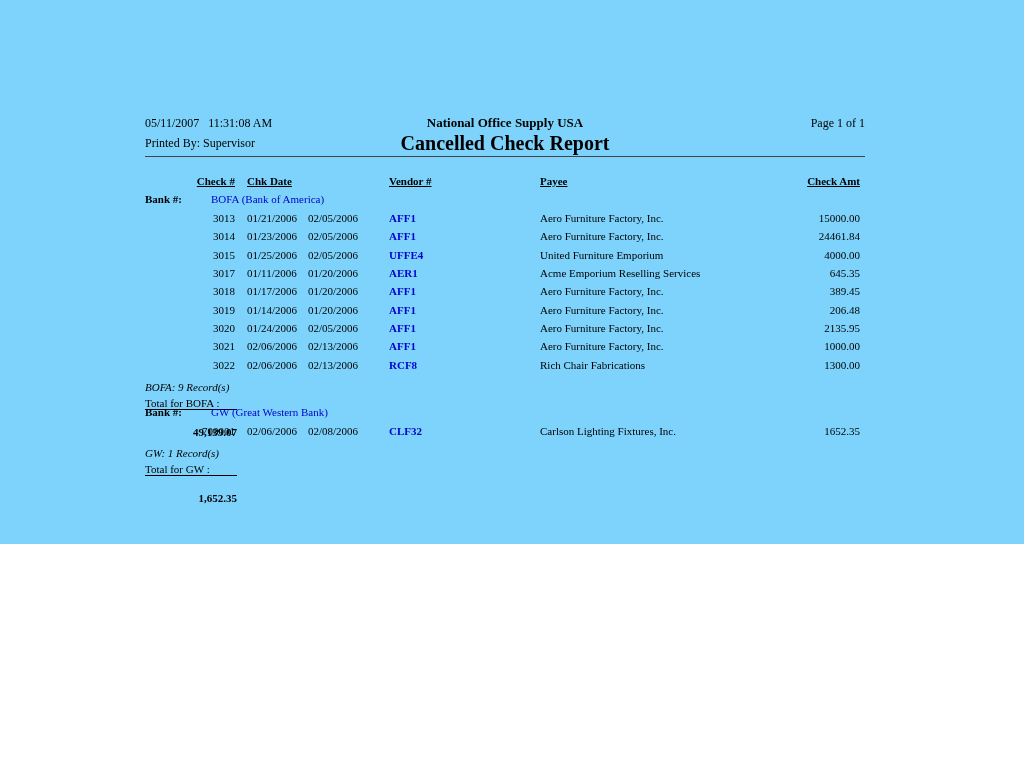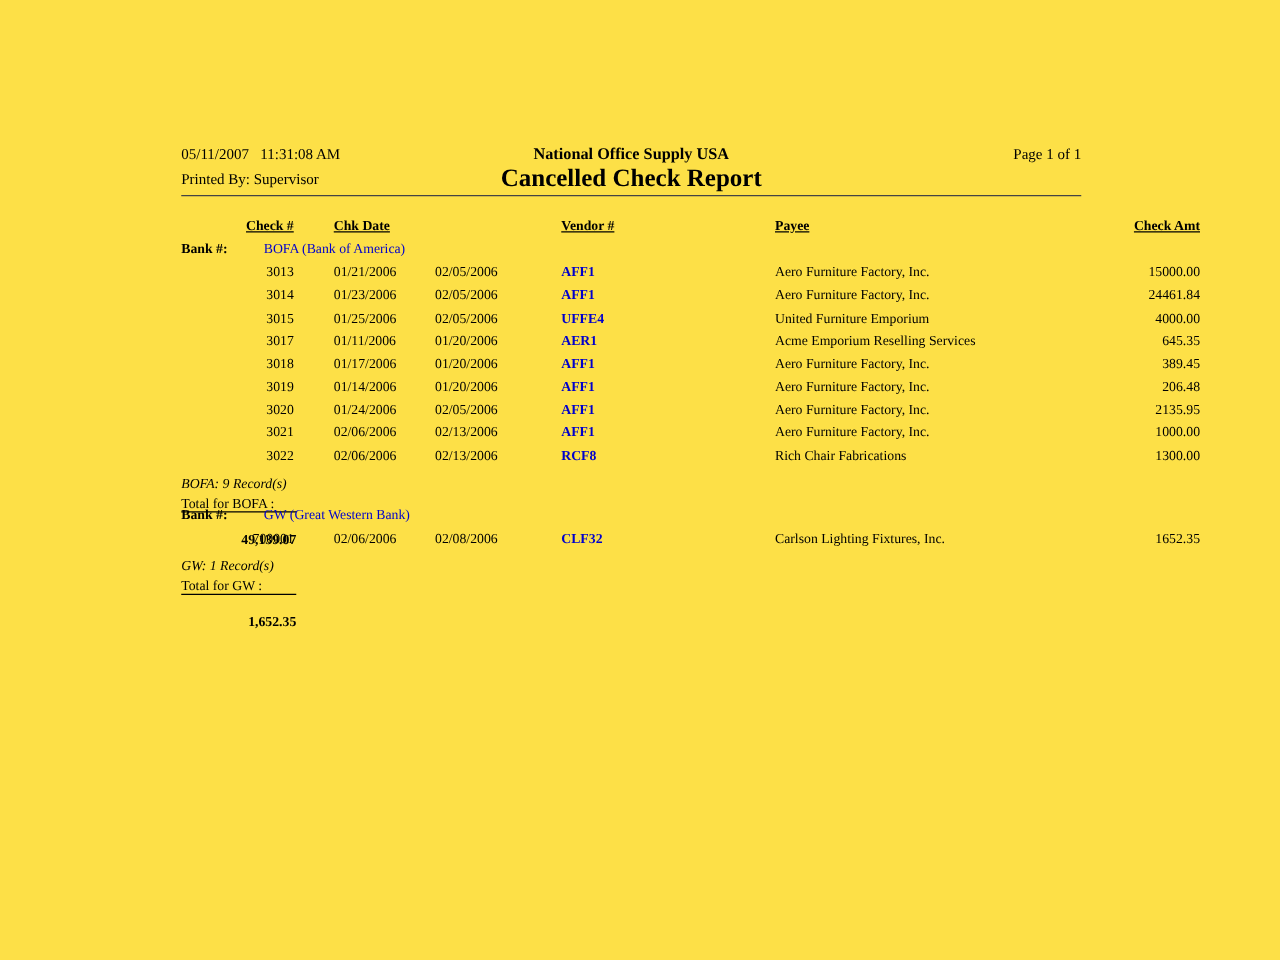--- a/index.html
+++ b/index.html
@@ -8,22 +8,22 @@
     background: #ffffff;
     width: 1024px;
     height: 768px;
     font-family: "Liberation Serif", "DejaVu Serif", serif;
     color: #000000;
     overflow: hidden;
   }
   .page {
     position: relative;
     width: 1024px;
-    height: 768px;
-    background: #fde047;
+    height: 544px;
+    background: #7dd3fc;
   }
   .report {
     position: absolute;
     left: 145px;
     top: 0;
     width: 720px;
     height: 768px;
   }
   .pre { white-space: pre; }
 
@@ -37,21 +37,20 @@
 
   
   .grid-row {
     position: absolute;
     left: 0;
     width: 715px;
     display: grid;
     grid-template-columns: 90px 73px 81px 151px 250px 70px;
     font-size: 11px;
     line-height: 13px;
-    gap: 20px;
   }
   .c1 { text-align: right; }
   .c2 { padding-left: 12px; }
   .c6 { text-align: right; }
   .colhdr { font-weight: bold; }
   .colhdr span { text-decoration: underline; }
   .link { color: #0000cc; }
   .vendor { color: #0000cc; font-weight: bold; }
 
   .bank-row { position: absolute; left: 0; width: 715px; font-size: 11px; display: flex; }

